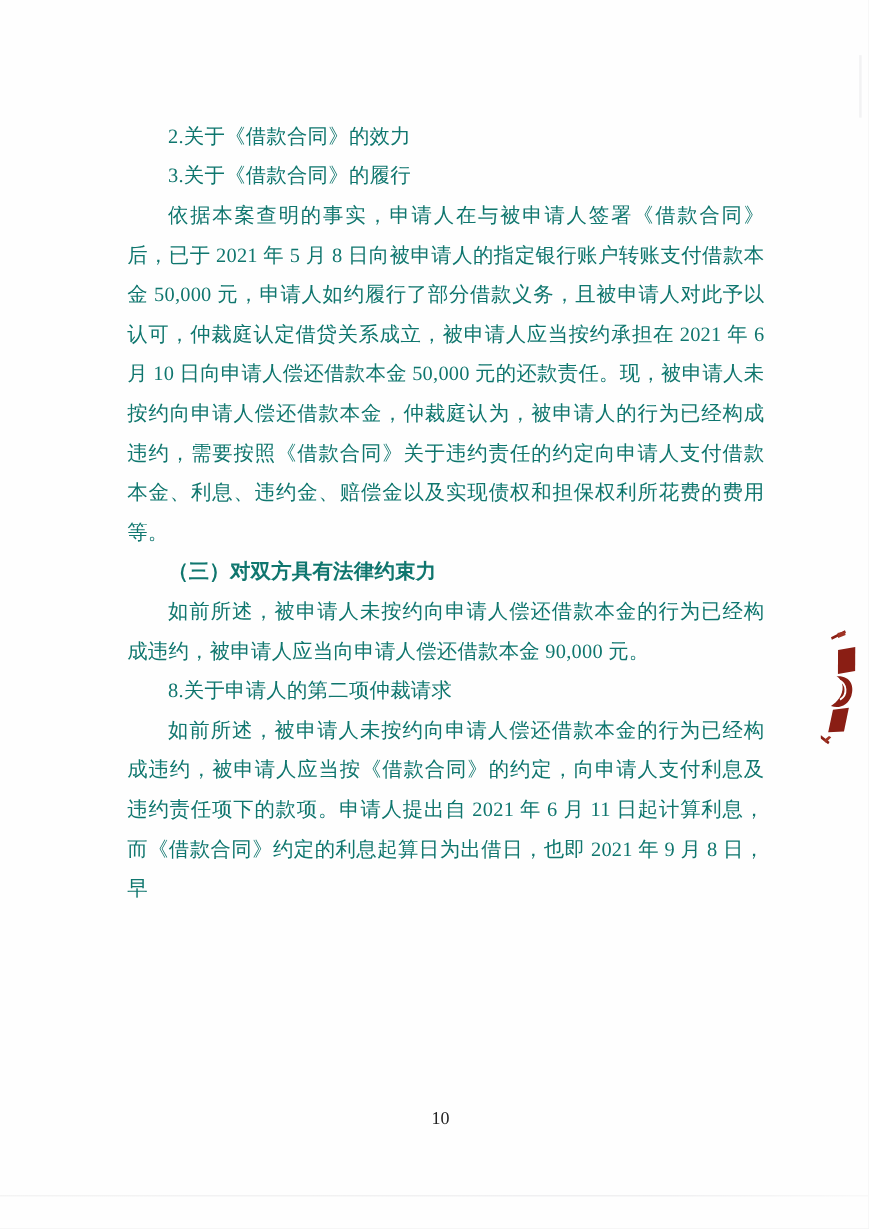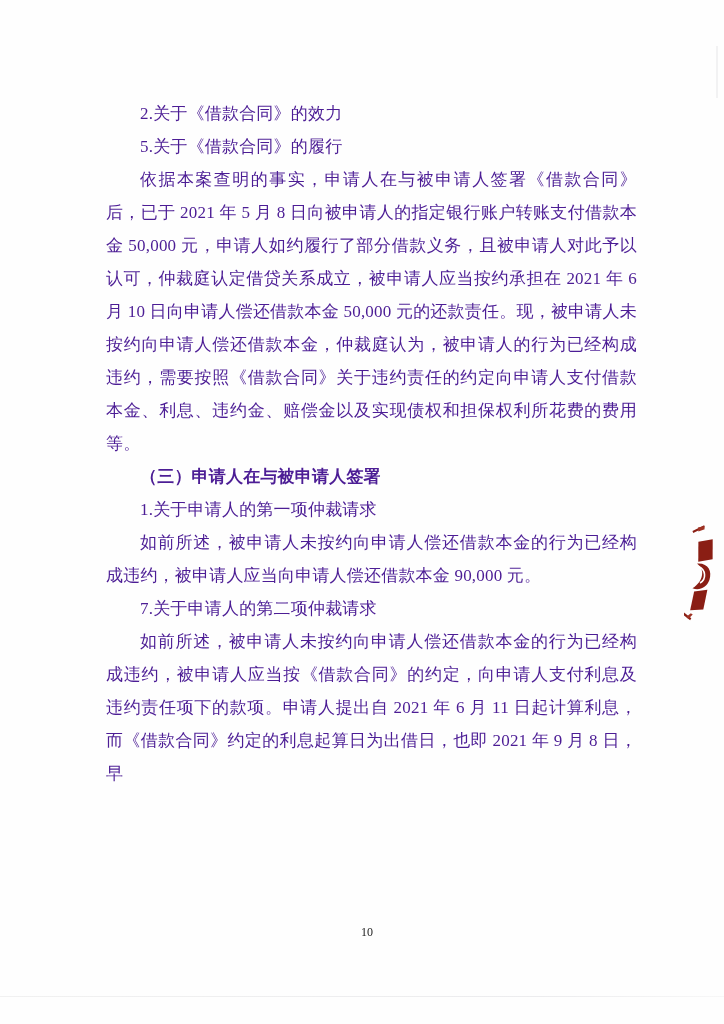--- a/index.html
+++ b/index.html
@@ -7,32 +7,32 @@
     position:relative;
     width:724px;height:1024px;
     background:#fefefe;
     overflow:hidden;
     font-family:"Liberation Serif","DejaVu Serif",serif;
   }
   .text-block{
     position:absolute;
     left:106px;top:97px;width:531px;
     font-size:17px;line-height:33px;
-    color:#4c1d95;
+    color:#0f766e;
     text-align:justify;
     text-justify:inter-character;
     letter-spacing:0.2px;
   }
   .text-block p{margin:0;text-indent:2em;}
   .text-block p.bold{font-weight:bold;}
   .page-footer{
     position:absolute;
     left:0;top:925px;width:724px;
     text-align:center;
-    font-size:12px;color:#222;
+    font-size:15px;color:#222;
     padding-left:10px;box-sizing:border-box;
   }
   .edge-seal{
     position:absolute;
     left:684px;top:522px;
     width:32px;height:104px;
   }
   .scan-line-bottom{
     position:absolute;
     left:0;top:996px;width:724px;height:1px;
@@ -45,26 +45,25 @@
     opacity:.7;
   }
 </style>
 </head>
 <body>
 
 <div class="sheet">
 
   <div class="text-block">
     <p>2.关于《借款合同》的效力</p>
-    <p>5.关于《借款合同》的履行</p>
+    <p>3.关于《借款合同》的履行</p>
     <p>依据本案查明的事实，申请人在与被申请人签署《借款合同》后，已于 2021 年 5 月 8 日向被申请人的指定银行账户转账支付借款本金 50,000 元，申请人如约履行了部分借款义务，且被申请人对此予以认可，仲裁庭认定借贷关系成立，被申请人应当按约承担在 2021 年 6 月 10 日向申请人偿还借款本金 50,000 元的还款责任。现，被申请人未按约向申请人偿还借款本金，仲裁庭认为，被申请人的行为已经构成违约，需要按照《借款合同》关于违约责任的约定向申请人支付借款本金、利息、违约金、赔偿金以及实现债权和担保权利所花费的费用等。</p>
-    <p class="bold">（三）申请人在与被申请人签署</p>
-    <p>1.关于申请人的第一项仲裁请求</p>
+    <p class="bold">（三）对双方具有法律约束力</p>
     <p>如前所述，被申请人未按约向申请人偿还借款本金的行为已经构成违约，被申请人应当向申请人偿还借款本金 90,000 元。</p>
-    <p>7.关于申请人的第二项仲裁请求</p>
+    <p>8.关于申请人的第二项仲裁请求</p>
     <p>如前所述，被申请人未按约向申请人偿还借款本金的行为已经构成违约，被申请人应当按《借款合同》的约定，向申请人支付利息及违约责任项下的款项。申请人提出自 2021 年 6 月 11 日起计算利息，而《借款合同》约定的利息起算日为出借日，也即 2021 年 9 月 8 日，早</p>
   </div>
 
   <div class="edge-seal">
     <svg width="32" height="104" viewBox="0 0 32 104" xmlns="http://www.w3.org/2000/svg">
       <g transform="rotate(6 16 52)" fill="#8a1e14">
 
         <path d="M4,10 L15,3 L16,5 L5,12 Z"></path>
         <path d="M9,6 l6,-2 1,3 -6,3 z" fill="#a03324"></path>
 

